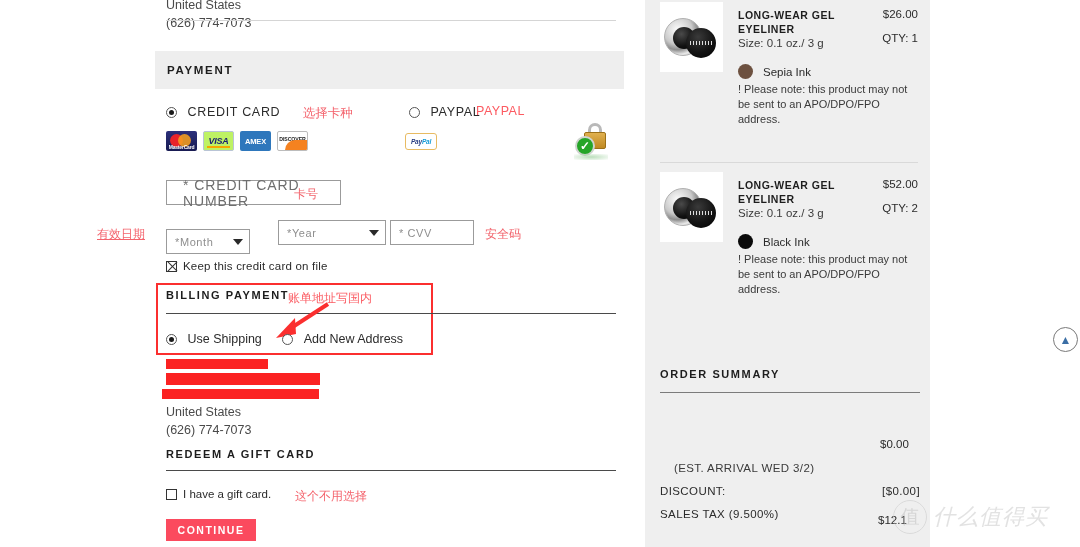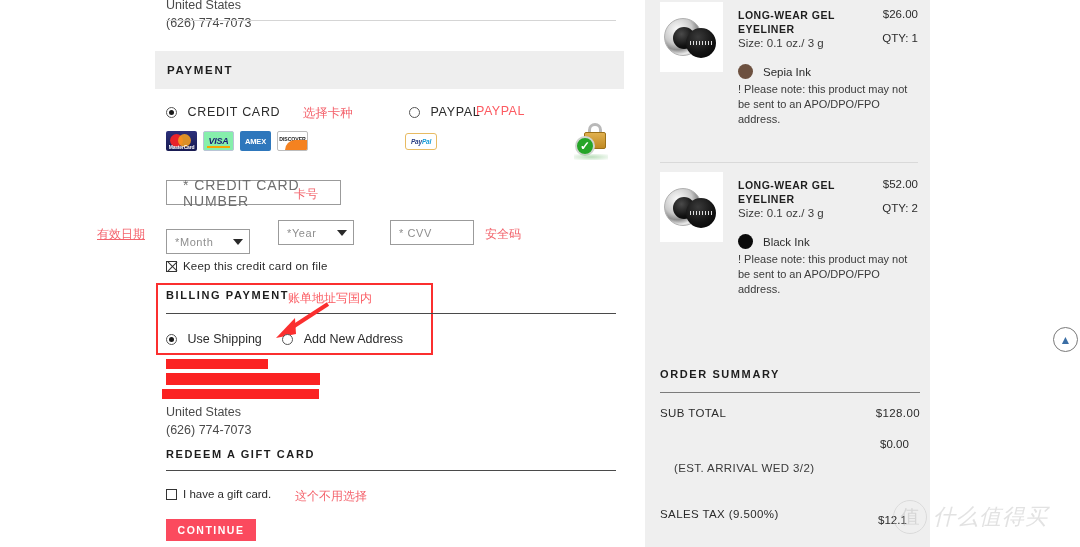--- a/index.html
+++ b/index.html
@@ -64,21 +64,21 @@
     font-size: 6px; font-weight: bold; color: #fff;
     display: flex; align-items: center; justify-content: center;
     overflow: hidden; position: relative;
   }
   .cl-mc { background: linear-gradient(#2b2f7a,#181b52); }
   .cl-mc .circles { position:absolute; left:4px; top:3px; }
   .cl-mc .c1,.cl-mc .c2 { position:absolute; width:13px;height:13px;border-radius:50%;}
   .cl-mc .c1 { background:#e8232a; left:0; }
   .cl-mc .c2 { background:#f59e1f; left:8px; opacity:.88; }
   .cl-mc .tx { position:absolute; bottom:1px; left:0; right:0; text-align:center; font-size:5px; color:#fff; letter-spacing:-.2px;}
-  .cl-visa { background:#86efac; border:1px solid #b9c4d6; }
+  .cl-visa { background:#bef264; border:1px solid #b9c4d6; }
   .cl-visa .tx { color:#1a1f71; font-size:9px; font-style:italic; font-weight:bold; letter-spacing:-.3px; }
   .cl-visa .bar { position:absolute; bottom:2px; left:3px; right:3px; height:2px; background:#f7a600; }
   .cl-amex { background:#2e77bc; }
   .cl-amex .tx { color:#fff; font-size:7.5px; font-weight:bold; letter-spacing:-.2px; }
   .cl-disc { background:#fff; border:1px solid #bcbcbc; }
   .cl-disc .tx { color:#222; font-size:5.2px; font-weight:bold; letter-spacing:-.1px; position:absolute; top:4px; left:0; right:0; text-align:center;}
   .cl-disc .swoosh { position:absolute; bottom:0; right:0; width:22px;height:10px; background:#f58220; border-radius:11px 0 0 0;}
 
   .paypal-logo {
     position:absolute; left:405px; top:133px; width:32px; height:17px;
@@ -102,21 +102,21 @@
 
   
   .fld {
     position:absolute; border:1px solid #9b9b9b; background:#fff;
     font-size:11px; letter-spacing:0.6px; color:#8e8e8e;
     display:flex; align-items:center; padding-left:8px;
   }
   .ccnum { left:166px; top:180px; width:175px; height:25px; font-size:14px; letter-spacing:0.9px; color:#6e6e6e;padding-left:16px;}
   .cc-cn { position:absolute; left:294px; top:186px; color:#f2616a; font-size:12px; }
   .sel { left:166px; top:229px; width:84px; height:25px; justify-content:space-between; padding-right:6px; }
-  .sel2 { left:278px; top:220px; width:76px; height:25px; justify-content:space-between; padding-right:6px; }
+  .sel2 { left:278px; top:220px; width:108px; height:25px; justify-content:space-between; padding-right:6px; }
   .cvv { left:390px; top:220px; width:84px; height:25px; }
   .cvv-cn { position:absolute; left:485px; top:226px; color:#f2616a; font-size:12px; }
   .exp-cn { position:absolute; left:97px; top:226px; color:#f4646d; font-size:12px;text-decoration:underline; }
   .chev { width:0;height:0; border-left:5px solid transparent; border-right:5px solid transparent;
     border-top:6px solid #2a2a2a; }
 
   .keepcard { position:absolute; left:166px; top:260px; display:flex; align-items:center; gap:6px; }
   .cbx { width:11px; height:11px; border:1px solid #333; background:#fff; position:relative; }
   .cbx.x::before, .cbx.x::after {
     content:""; position:absolute; left:-1px; top:4px; width:13px; height:1px; background:#333;
@@ -402,29 +402,29 @@
         <span class="swatch" id="sw1" style="background: rgb(10, 10, 10);"></span>
         <span class="swatch-name">Black Ink</span>
       </div>
       <div class="ci-note">! Please note: this product may not be sent to an APO/DPO/FPO address.</div>
     </div>
   </div>
 
   <div class="summary-ttl">ORDER SUMMARY</div>
   <div class="summary-rule"></div>
 
-  <div class="sum-row sr-sub">
-    <span>SUB TOTAL</span>
-    <span>$128.00</span>
-  </div>
 
   <div class="ship-price">$0.00</div>
 
   <div class="sum-row sr-eta">
     <span>(EST. ARRIVAL WED 3/2)</span>
+  </div>
+  <div class="sum-row sr-disc">
+    <span>DISCOUNT:</span>
+    <span>[$0.00]</span>
   </div>
   <div class="sum-row sr-tax">
     <span>SALES TAX (9.500%)</span>
   </div>
   <div class="tax-amt">$12.1</div>
 
   <div class="scroll-top">
     <span class="cv">▲</span>
   </div>
 

